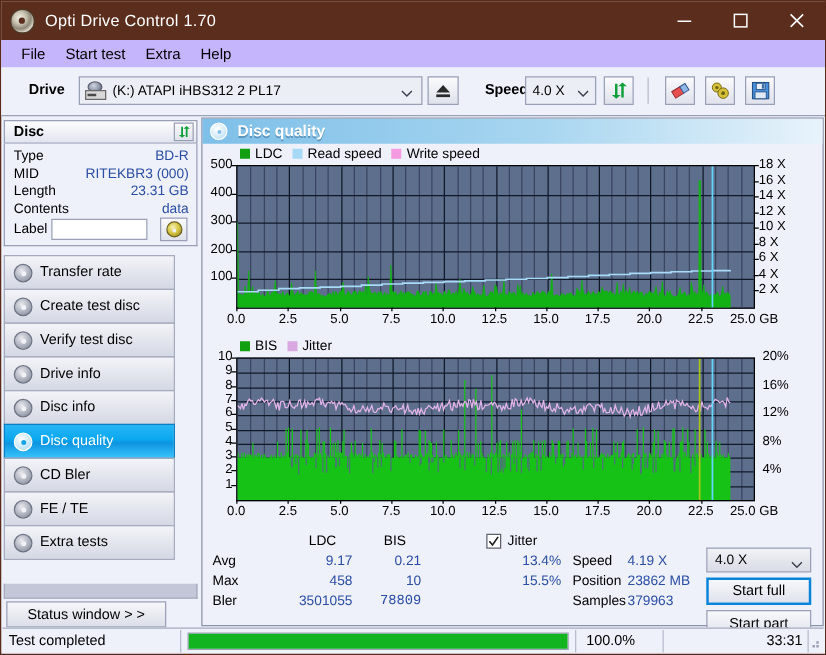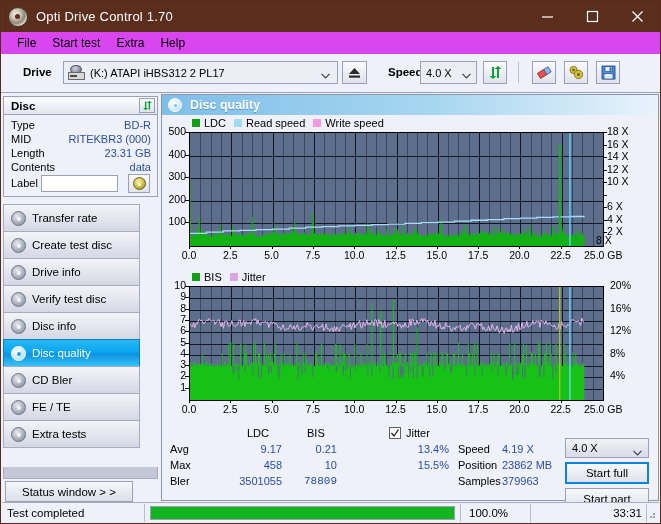--- a/index.html
+++ b/index.html
@@ -39,21 +39,21 @@
   }
   .win-btns{position:absolute;right:0;top:0;height:31px;display:flex;}
   .win-btn{
     width:45px;height:31px;display:flex;align-items:center;justify-content:center;
     color:#fff;font-size:14px;
   }
   .win-btn svg{display:block;}
   
   .menubar{
     position:absolute;left:0;top:31px;width:659px;height:22px;
-    background:#d946ef;display:flex;align-items:center;padding-left:8px;
+    background:#c4b5fd;display:flex;align-items:center;padding-left:8px;
     box-sizing:border-box;
   }
   .menu-item{
     padding:2px 8px;color:#000;font-size:12px;
   }
   
   .drivebar{
     position:absolute;left:0;top:53px;width:659px;height:39px;
     background:#eef0fa;box-sizing:border-box;
     border-bottom:1px solid #9aa0b5;
@@ -378,25 +378,25 @@
       <div class="nav-item">
         <span class="disc-glyph"></span>
         <span class="txt">Transfer rate</span>
       </div>
       <div class="nav-item">
         <span class="disc-glyph"></span>
         <span class="txt">Create test disc</span>
       </div>
       <div class="nav-item">
         <span class="disc-glyph"></span>
-        <span class="txt">Drive info</span>
+        <span class="txt">Verify test disc</span>
       </div>
       <div class="nav-item">
         <span class="disc-glyph"></span>
-        <span class="txt">Verify test disc</span>
+        <span class="txt">Drive info</span>
       </div>
       <div class="nav-item">
         <span class="disc-glyph"></span>
         <span class="txt">Disc info</span>
       </div>
       <div class="nav-item active">
         <span class="disc-glyph"></span>
         <span class="txt">Disc quality</span>
       </div>
       <div class="nav-item">
@@ -499,21 +499,21 @@
           <span class="axis-lbl" style="left: 0px; top: 9px; width: 24px; text-align: right;">500</span>
           <div class="tickline" style="left: 23px; top: 16px; width: 4px; height: 1px;"></div>
         </div>
       <div id="ldc-y2axis">
           <span class="axis-lbl" style="left: 445px; top: 109.444px;">2 X</span>
           <div class="tickline" style="left: 441px; top: 116.444px; width: 4px; height: 1px;"></div>
           <span class="axis-lbl" style="left: 445px; top: 96.8889px;">4 X</span>
           <div class="tickline" style="left: 441px; top: 103.889px; width: 4px; height: 1px;"></div>
           <span class="axis-lbl" style="left: 445px; top: 84.3333px;">6 X</span>
           <div class="tickline" style="left: 441px; top: 91.3333px; width: 4px; height: 1px;"></div>
-          <span class="axis-lbl" style="left: 434px; top: 71.7778px; margin-top: 46px;">8 X</span>
+          <span class="axis-lbl" style="left: 445px; top: 71.7778px;">8 X</span>
           <div class="tickline" style="left: 441px; top: 78.7778px; width: 4px; height: 1px;"></div>
           <span class="axis-lbl" style="left: 445px; top: 59.2222px;">10 X</span>
           <div class="tickline" style="left: 441px; top: 66.2222px; width: 4px; height: 1px;"></div>
           <span class="axis-lbl" style="left: 445px; top: 46.6667px;">12 X</span>
           <div class="tickline" style="left: 441px; top: 53.6667px; width: 4px; height: 1px;"></div>
           <span class="axis-lbl" style="left: 445px; top: 34.1111px;">14 X</span>
           <div class="tickline" style="left: 441px; top: 41.1111px; width: 4px; height: 1px;"></div>
           <span class="axis-lbl" style="left: 445px; top: 21.5556px; text-align: center;">16 X</span>
           <div class="tickline" style="left: 441px; top: 28.5556px; width: 4px; height: 1px;"></div>
           <span class="axis-lbl" style="left: 445px; top: 9px;">18 X</span>

